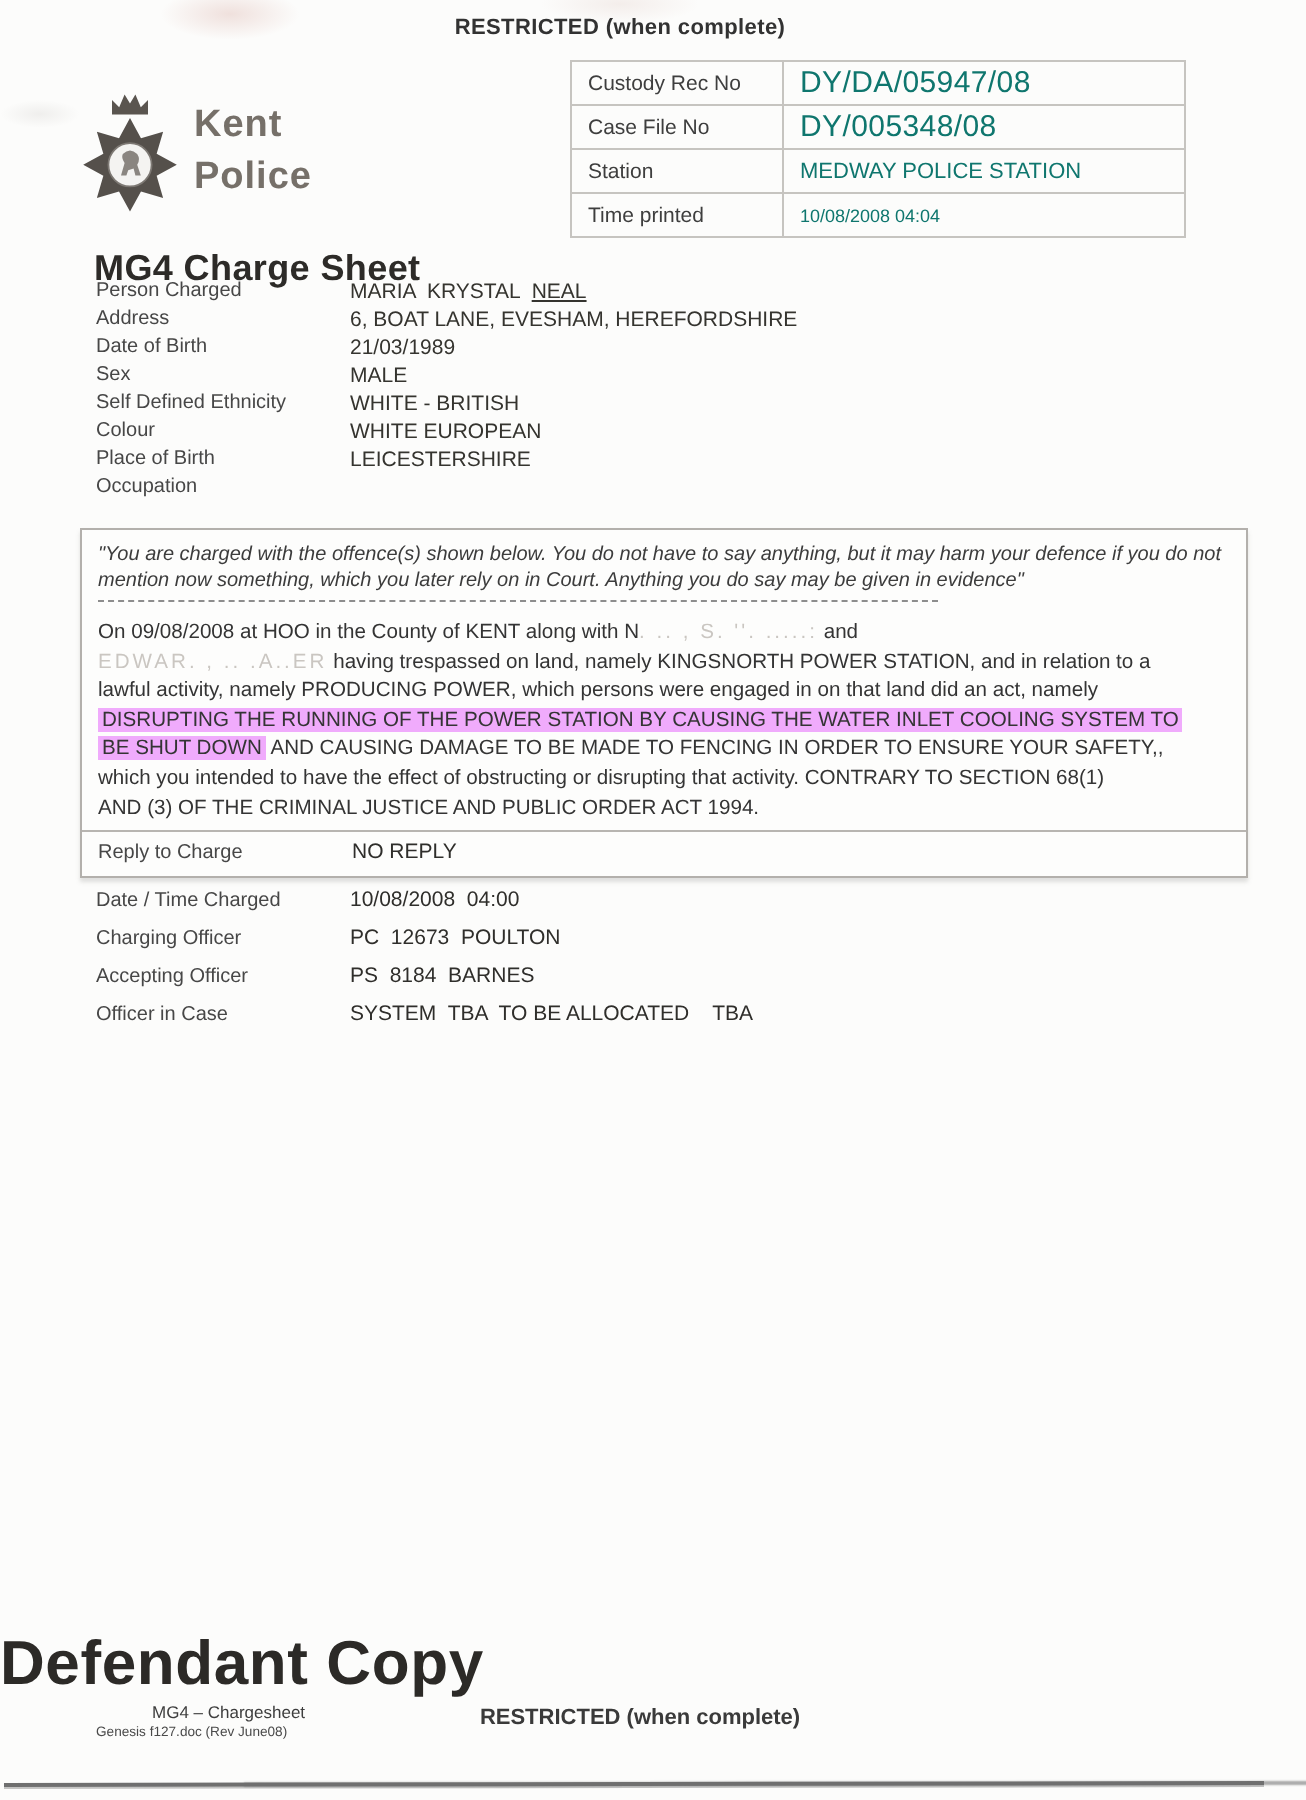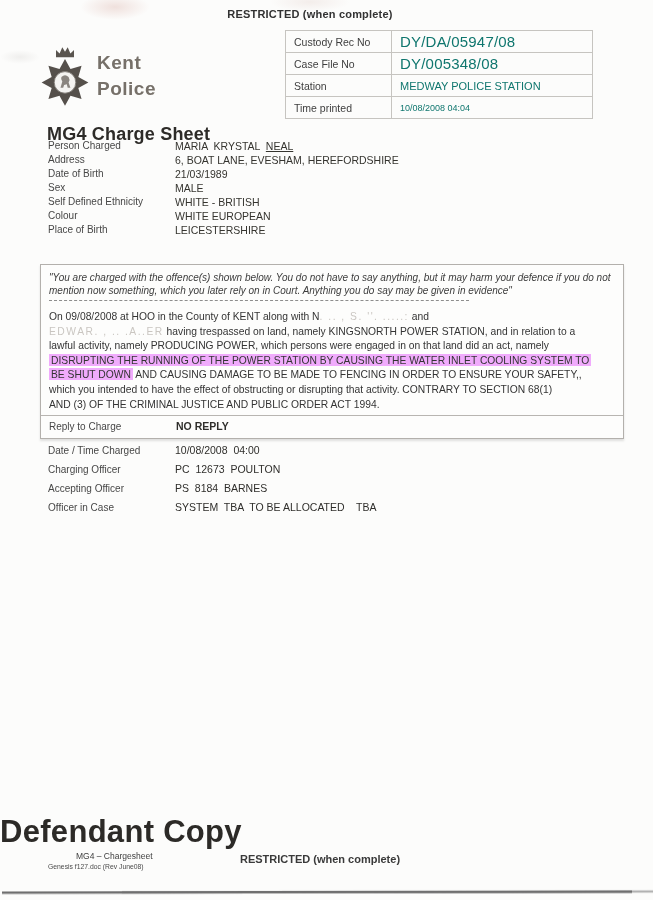--- a/index.html
+++ b/index.html
@@ -53,21 +53,21 @@
       line-height:13px;}
   .dashed-sep{margin:3px 0 0 8px;width:420px;border-top:1px dashed #8d8d8d;height:0;}
   .charge-para{margin:9px 10px 0 8px;}
   .charge-line{font-size:10.3px;line-height:14.6px;white-space:nowrap;color:#343434;}
   .redacted{color:#b9b4ae;opacity:.75;letter-spacing:1.5px;}
   .hl{background:#f0abfc;padding:1px 2px 0 2px;}
   .post{white-space:pre;}
   .reply-row{display:flex;margin-top:3px;border-top:1px solid #b8b5b1;
       padding:4px 0 6px 8px;align-items:center;}
   .reply-row .lbl{width:127px;font-size:10px;color:#474747;flex:none;}
-  .reply-row .val{font-size:10.5px;font-weight:bold;color:#2f2e2b;}
+  .reply-row .val{font-size:10.5px;font-weight:normal;color:#2f2e2b;}
 
   
   .officer-rows{position:absolute;left:48px;top:441px;width:560px;}
   .orow{display:flex;height:19px;line-height:19px;}
   .orow .lbl{width:127px;font-size:10px;color:#474747;flex:none;}
   .orow .val{font-size:10.5px;font-weight:normal;color:#2f2e2b;white-space:pre;}
 
   
   .defendant-copy{position:absolute;left:0;top:814px;width:653px;text-align:left;
       font-size:31px;font-weight:bold;color:#2c2a27;letter-spacing:.3px;}
@@ -146,20 +146,24 @@
       <span class="val">WHITE - BRITISH</span>
     </div>
     <div class="prow">
       <span class="lbl">Colour</span>
       <span class="val">WHITE EUROPEAN</span>
     </div>
     <div class="prow">
       <span class="lbl">Place of Birth</span>
       <span class="val">LEICESTERSHIRE</span>
     </div>
+    <div class="prow">
+      <span class="lbl">Occupation</span>
+      <span class="val"></span>
+    </div>
   </div>
 
   <div class="charge-box">
     <div class="caution">"You are charged with the offence(s) shown below. You do not have to say anything, but it may harm your defence if you do not mention now something, which you later rely on in Court. Anything you do say may be given in evidence"</div>
     <div class="dashed-sep"></div>
     <div class="charge-para">
       <div class="charge-line"><span>On 09/08/2008 at HOO in the County of KENT along with N</span><span class="redacted">. ..   , S. ''. .....:</span><span class="post"> and</span></div>
       <div class="charge-line"><span class="redacted">EDWAR. , .. .A..ER</span><span class="post"> having trespassed on land, namely KINGSNORTH POWER STATION, and in relation to a</span></div>
       <div class="charge-line"><span>lawful activity, namely PRODUCING POWER, which persons were engaged in on that land did an act, namely</span></div>
       <div class="charge-line"><span class="hl">DISRUPTING THE RUNNING OF THE POWER STATION BY CAUSING THE WATER INLET COOLING SYSTEM TO</span></div>

